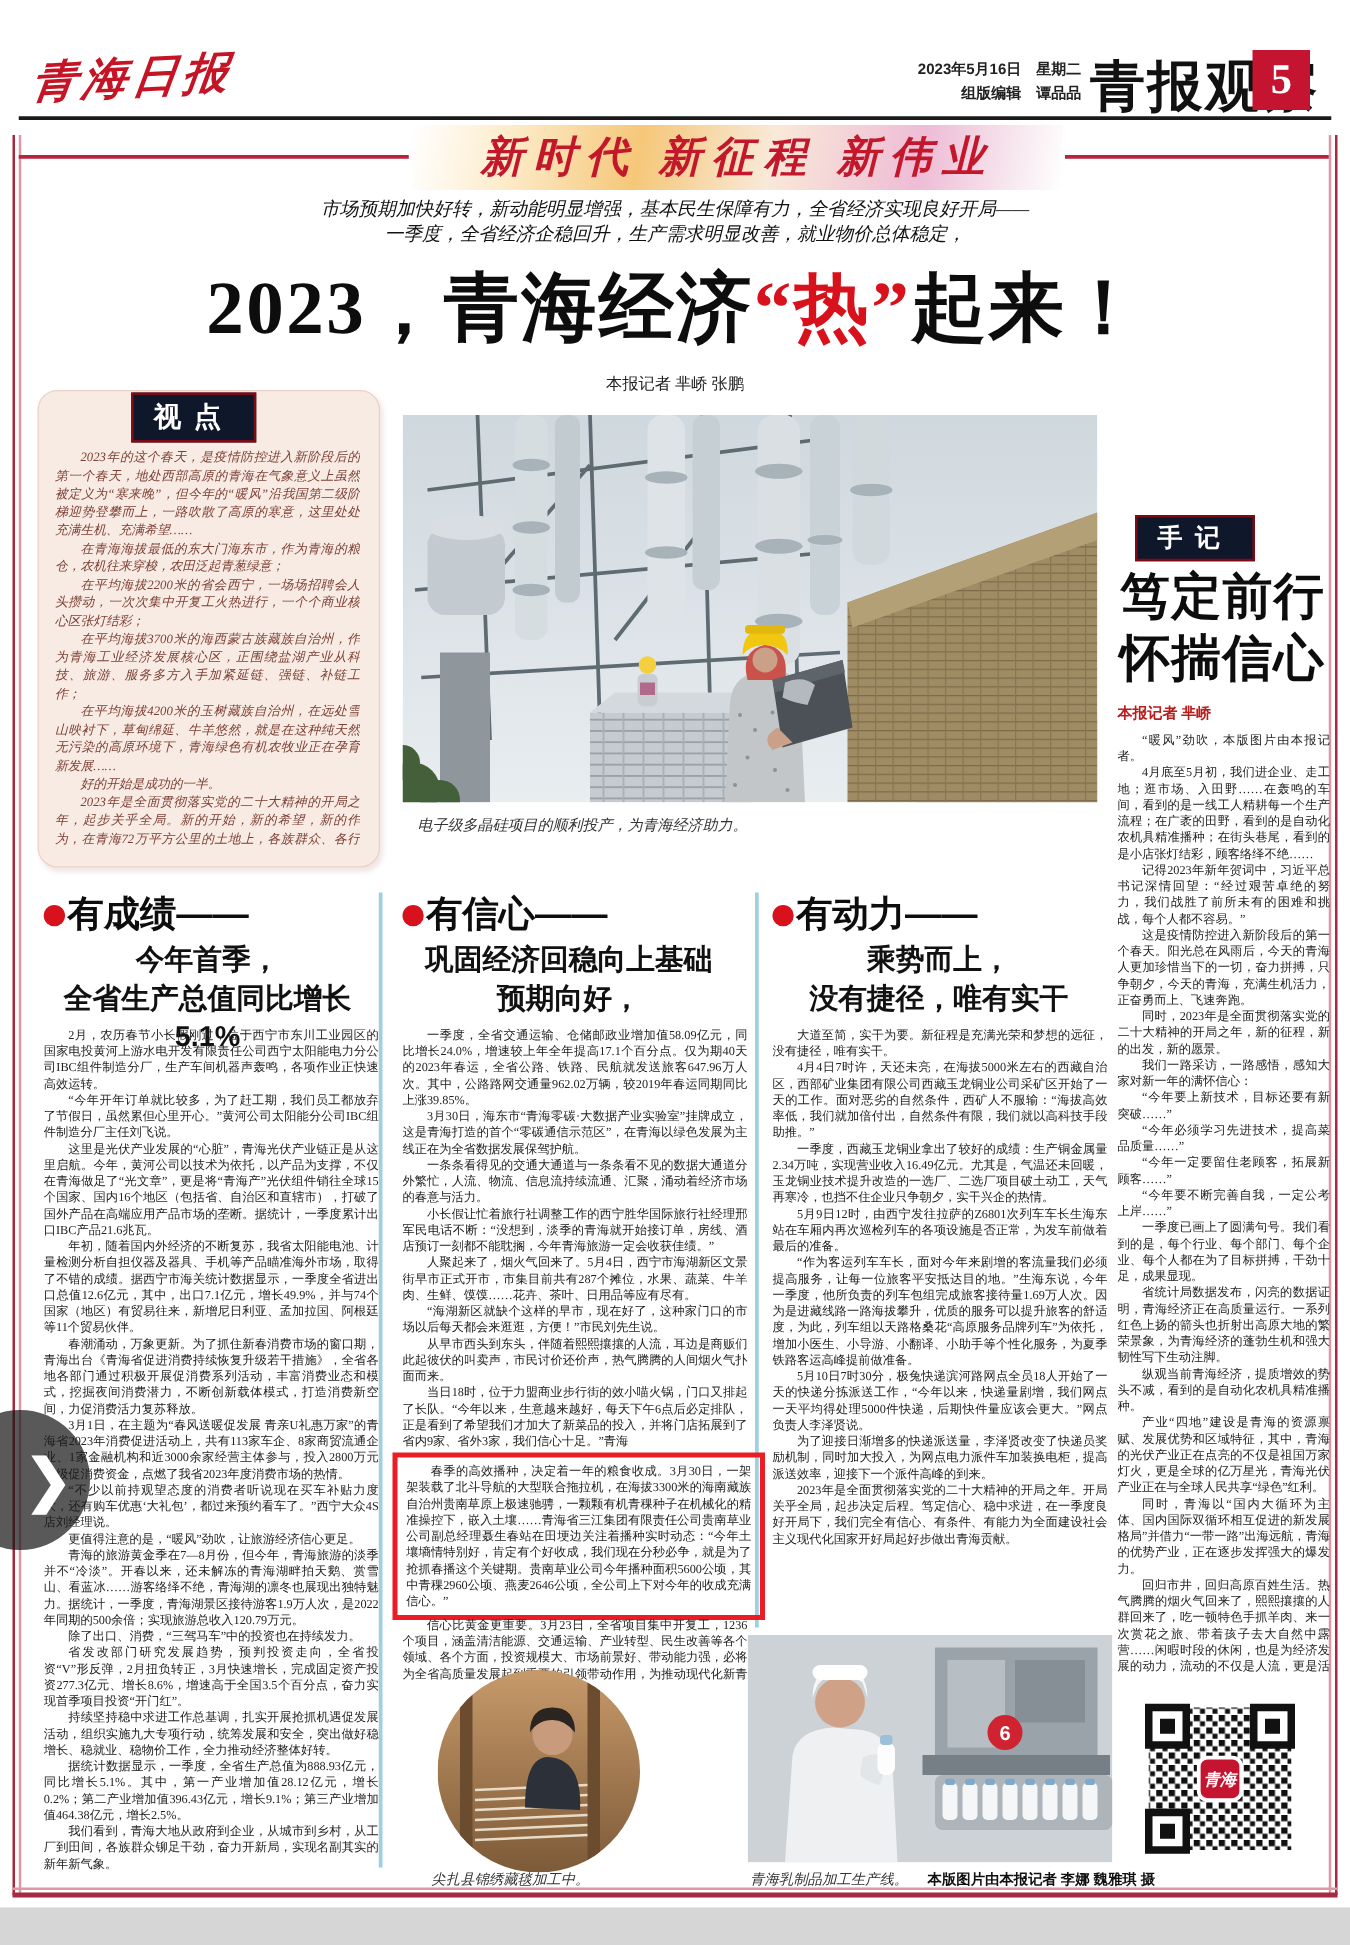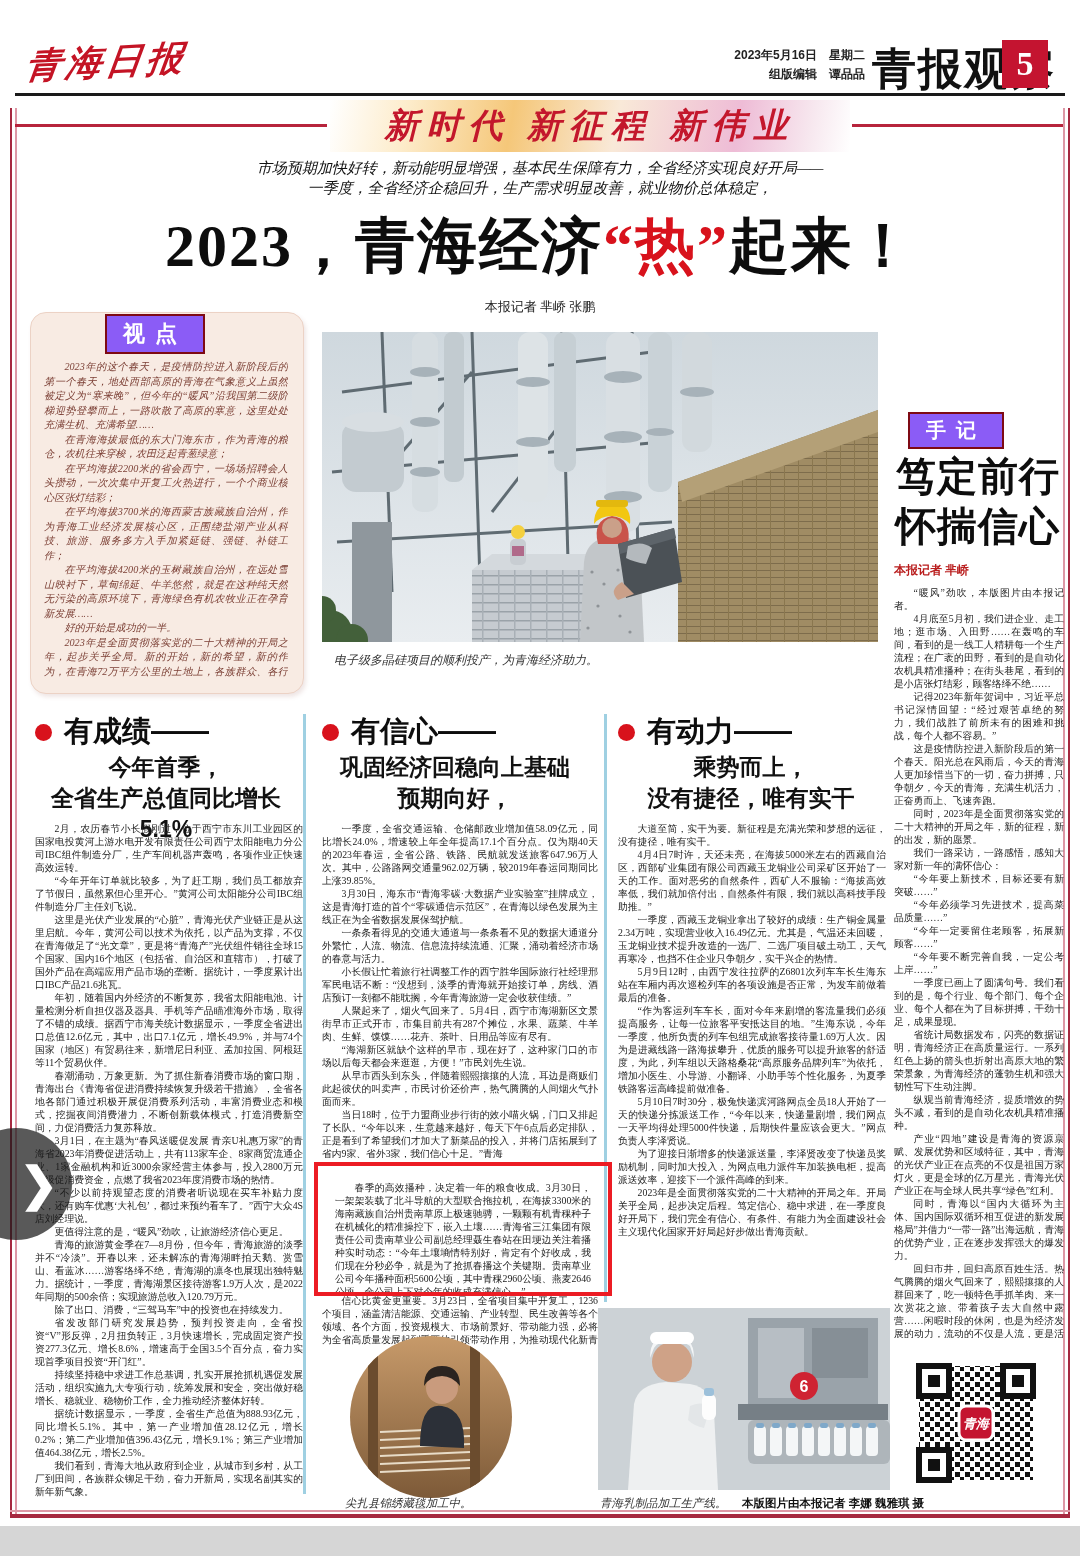--- a/index.html
+++ b/index.html
@@ -30,48 +30,48 @@
   .banner span{font-size:34px;font-weight:900;font-style:italic;color:#c3172c;letter-spacing:8px;}
   .intro{left:120px;top:158px;width:840px;text-align:center;font-style:italic;
         font-size:15px;line-height:20px;color:#111;}
   .headline{left:0;top:206px;width:1080px;text-align:center;font-size:60px;font-weight:900;
         letter-spacing:2px;color:#0d0d0d;}
   .headline .hot{color:#d8121c;}
   .byline{left:0;top:298px;width:1080px;text-align:center;font-size:13px;color:#222;}
   
   .vp-box{left:30px;top:312px;width:272px;height:380px;background:#f8ebe3;border:1px solid #ecd2c5;
         border-radius:16px;box-shadow:2px 3px 4px rgba(150,90,80,.15);}
-  .label-chip{background:#8b5cf6;color:#fff;border:2px solid #7e0a14;
+  .label-chip{background:#0f172a;color:#fff;border:2px solid #7e0a14;
         font-family:"Liberation Sans",sans-serif;font-weight:900;
         padding:3px 16px;letter-spacing:10px;display:inline-block;}
   .vp-label{left:105px;top:314px;font-size:22px;}
   .vp-text{left:44px;top:360px;width:244px;height:318px;overflow:hidden;
         font-size:10.2px;line-height:14.5px;color:#7c4036;font-style:italic;text-align:justify;}
   .vp-text p,.body-text p{margin:0;text-indent:2em;}
   
   .photo-frame{left:322px;top:332px;width:556px;height:310px;overflow:hidden;}
   .photo-caption{font-style:italic;font-size:12px;color:#333;}
   .cap-main{left:334px;top:652px;}
   
   .memo-label{left:908px;top:412px;font-size:20px;}
   .memo-title{left:890px;top:452px;width:176px;text-align:center;font-size:40px;font-weight:900;
         line-height:50px;color:#0d0d0d;letter-spacing:1px;}
   .memo-byline{left:894px;top:562px;font-size:12px;font-weight:bold;color:#b91c1c;}
   .body-text{font-size:9.8px;line-height:13px;text-align:justify;color:#222;overflow:hidden;}
   .memo-body{left:894px;top:586px;width:170px;height:752px;}
   
   .divider{width:3px;background:#9fd0e2;top:714px;}
   .col-header{font-family:"Liberation Sans",sans-serif;font-size:29px;font-weight:900;color:#0d0d0d;
-        display:flex;align-items:center;gap:12px;}
+        display:flex;align-items:center;gap:2px;}
   .dot{width:17px;height:17px;border-radius:50%;background:#d8121c;display:inline-block;}
   .col-sub{font-family:"Liberation Sans",sans-serif;font-size:23px;font-weight:900;color:#111;
         text-align:center;line-height:31px;}
   .highlight-box{left:314px;top:1162px;width:276px;height:116px;border:4px solid #ec1c24;
         padding:5px 7px;font-size:9.8px;line-height:13px;text-align:justify;color:#222;overflow:hidden;}
-  .highlight-box p{margin:10px;text-indent:2em;}
+  .highlight-box p{margin:0;text-indent:2em;}
   
   .circle-photo{left:350px;top:1336px;width:162px;height:162px;border-radius:50%;overflow:hidden;}
   .dairy-photo{left:598px;top:1308px;width:292px;height:182px;overflow:hidden;}
   .cap-row{top:1496px;font-size:11.5px;}
   .credit{font-family:"Liberation Sans",sans-serif;font-weight:bold;font-style:normal;color:#111;}
   
   .qr{left:915px;top:1362px;width:122px;height:122px;}
   .arrow-overlay{left:-40px;top:1128px;width:112px;height:112px;border-radius:50%;
         background:rgba(25,25,25,.72);display:flex;align-items:center;justify-content:flex-end;
         padding-right:14px;box-sizing:border-box;cursor:pointer;}

